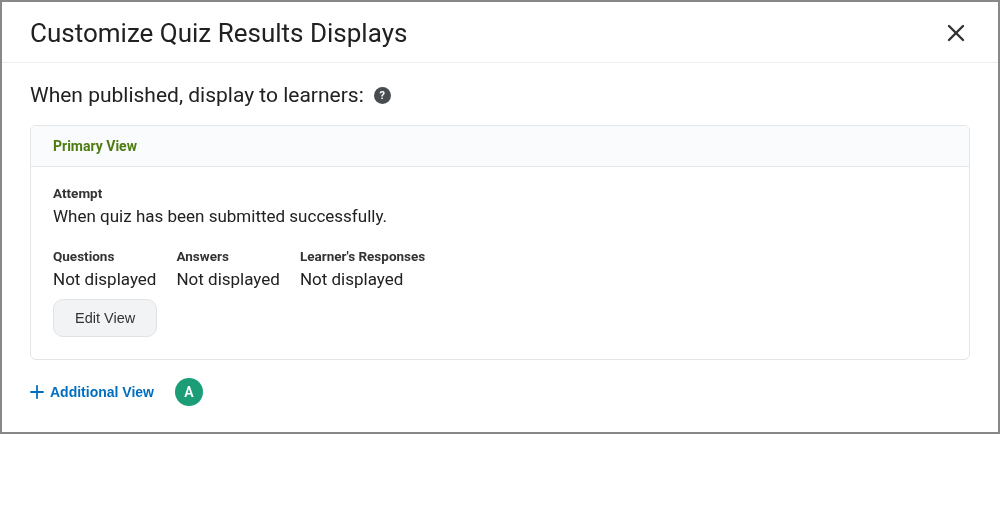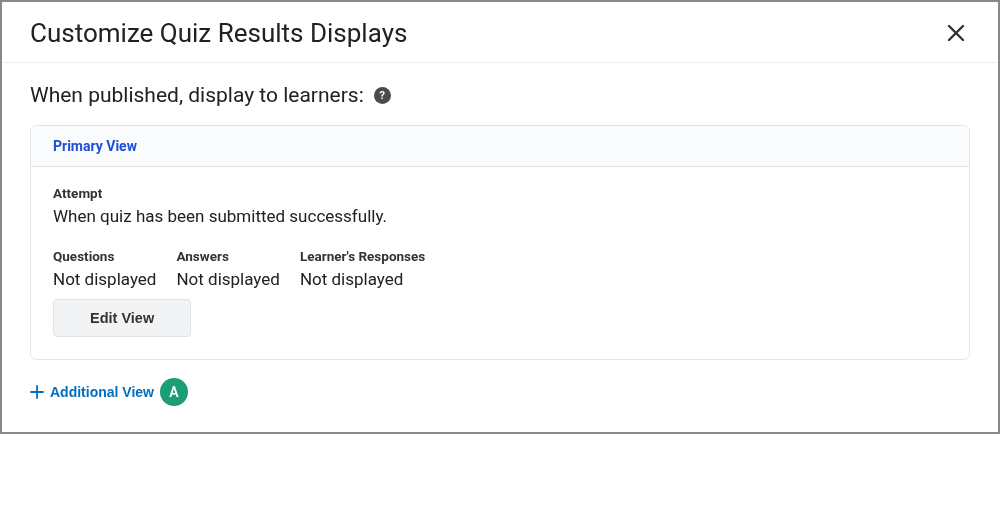--- a/index.html
+++ b/index.html
@@ -72,21 +72,21 @@
       border-radius: 6px;
       background: #fff;
       overflow: hidden;
     }
     .panel-header {
       background: #f9fbfc;
       padding: 12px 22px;
       border-bottom: 1px solid #e3e6e8;
       font-size: 14px;
       font-weight: 700;
-      color: #1d4ed8;
+      color: #4d7c0f;
     }
     .panel-body {
       padding: 18px 22px 22px 22px;
     }
     .field-block { margin-bottom: 20px; }
     .field-label {
       font-size: 13.5px;
       font-weight: 700;
       color: #333;
       margin-bottom: 4px;
@@ -97,31 +97,31 @@
       line-height: 1.35;
     }
     .three-col {
       display: flex;
       gap: 20px;
       margin-bottom: 8px;
     }
     .edit-btn {
       background: #f2f3f5;
       border: 1px solid #e0e2e4;
-      border-radius: 4px;
-      padding: 10px 36px;
+      border-radius: 10px;
+      padding: 10px 21px;
       font-size: 14.5px;
-      font-weight: 700;
+      font-weight: 400;
       color: #333;
       cursor: pointer;
     }
     .add-view-row {
       display: flex;
       align-items: center;
-      gap: 4px;
+      gap: 19px;
       margin-top: 18px;
       padding-bottom: 8px;
     }
     .add-view-btn {
       display: inline-flex;
       align-items: center;
       gap: 6px;
       background: none;
       border: none;
       color: #006fbf;

